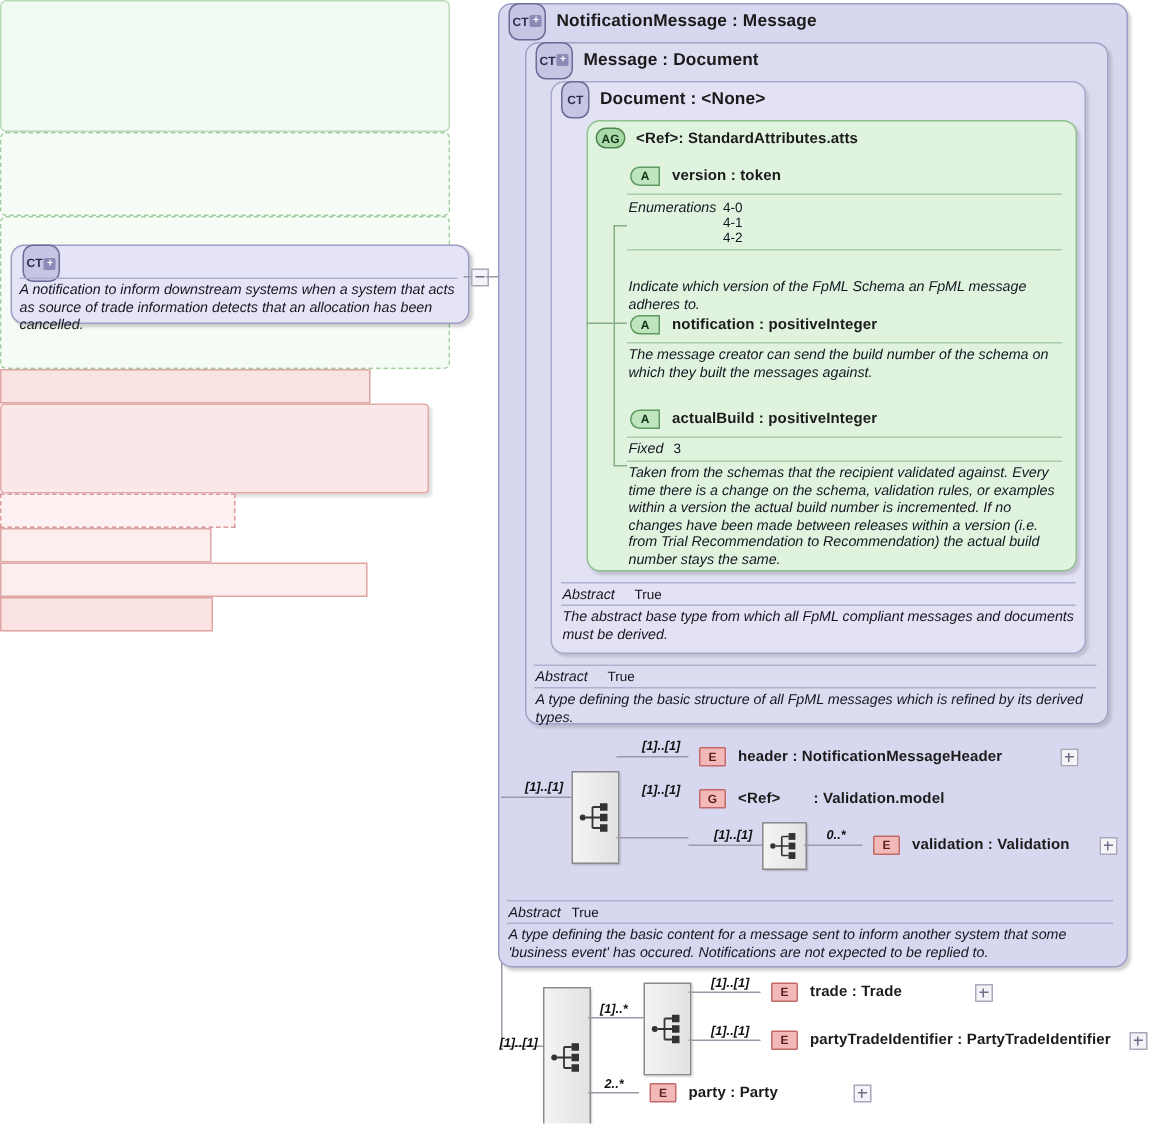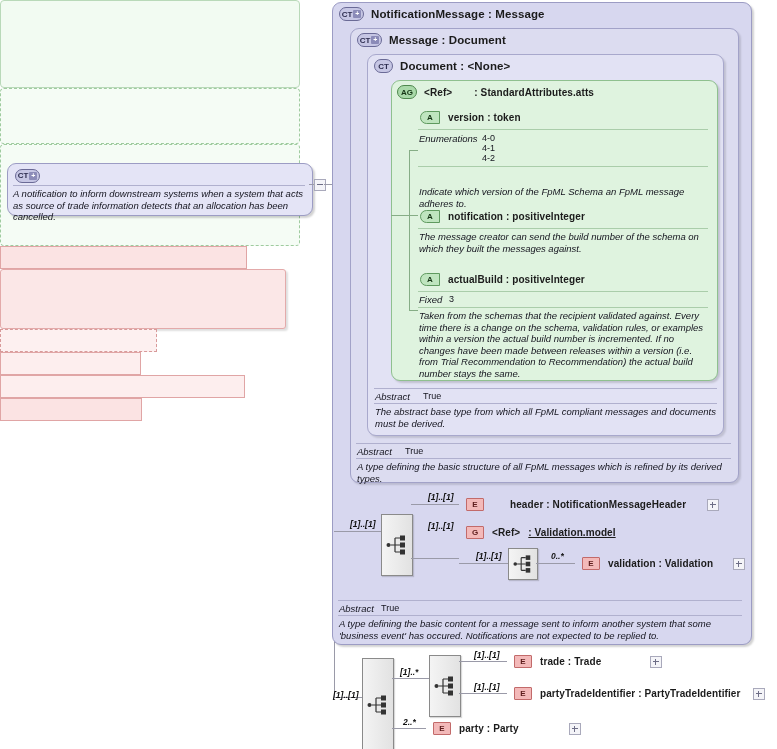--- a/index.html
+++ b/index.html
@@ -36,21 +36,21 @@
   .title-row{position:absolute;display:flex;align-items:center;white-space:nowrap;}
   .title-text{font-size:11.5px;font-weight:bold;color:#1b1b1b;letter-spacing:.1px;}
   .title-text.sm{font-size:10px;}
 
   
   .badge{
     display:inline-flex;align-items:center;justify-content:center;
     font-size:8.5px;font-weight:bold;color:#2b2b3d;
     box-sizing:border-box;flex:none;
   }
-  .badge-ct{width:25px;height:14px;border-radius:7px;background:#c6c6e4;border:1px solid #6a6a96;color:#2b2b4d;font-size:8px;}
+  .badge-ct{width:25px;height:25px;border-radius:7px;background:#c6c6e4;border:1px solid #6a6a96;color:#2b2b4d;font-size:8px;}
   .badge-ct .plus{display:inline-block;width:8px;height:8px;margin-left:1px;background:#8b8bb8;border-radius:1px;color:#fff;font-size:7px;line-height:8px;text-align:center;}
   .badge-ag{width:20px;height:14px;border-radius:7px;background:#a9d9a9;border:1px solid #4e874e;color:#163516;font-size:8px;}
   .badge-a{width:20px;height:13px;border-radius:7px 0 0 7px;background:#bfe5bf;border:1px solid #5f9a5f;color:#163516;font-size:8px;}
   .badge-e{width:18px;height:13px;background:#f3b9b9;border:1px solid #c26a6a;color:#5d1d1d;font-size:8px;border-radius:1px;}
   .badge-g{width:18px;height:13px;background:#f3b9b9;border:1px solid #c26a6a;color:#5d1d1d;font-size:8px;border-radius:1px;}
 
   
   .hr{position:absolute;height:1px;background:#b9b9c9;}
   .hr.green{background:#aacdaa;}
   .hr.purple{background:#b0b0ce;}
@@ -109,21 +109,21 @@
 <div class="ct-inner2 rbox" style="left:367px;top:54px;width:357px;height:382px;box-shadow:2px 2px 2px rgba(0,0,0,.13);"></div>
 <div class="title-row" style="left:374px;top:58px;height:16px;">
   <span class="badge badge-ct" style="width:19px;">CT</span>
   <span class="title-text" style="margin-left:7px;">Document : &lt;None&gt;</span>
 </div>
 
 <div class="ag-box rbox" style="left:391px;top:80px;width:327px;height:301px;"></div>
 <div class="title-row" style="left:397px;top:84px;height:16px;">
   <span class="badge badge-ag">AG</span>
   <span class="title-text sm" style="margin-left:7px;">&lt;Ref&gt;</span>
-  <span class="title-text sm" style="margin-left:22px;">: StandardAttributes.atts</span>
+  <span class="title-text sm" style="">: StandardAttributes.atts</span>
 </div>
 
 <div class="ln-h g" style="left:391px;top:215px;width:18px;"></div>
 <div class="ln-v g" style="left:409px;top:150px;height:160px;"></div>
 <div class="ln-h g" style="left:409px;top:150px;width:9px;"></div>
 <div class="ln-h g" style="left:409px;top:215px;width:9px;"></div>
 <div class="ln-h g" style="left:409px;top:310px;width:9px;"></div>
 
 <div class="attr-box" style="left:414px;top:106px;width:298px;height:86px;"></div>
 <div class="title-row" style="left:420px;top:110px;height:15px;">
@@ -180,32 +180,32 @@
     <rect x="14" y="8.5" width="5" height="5" fill="#333"></rect>
     <rect x="14" y="15.5" width="5" height="5" fill="#333"></rect>
   </svg>
 </div>
 
 <div class="ln-h" style="left:411px;top:504px;width:48px;"></div>
 <div class="card" style="left:428px;top:492px;">[1]..[1]</div>
 <div class="el-box" style="left:459px;top:494px;width:245px;height:21px;"></div>
 <div class="title-row" style="left:466px;top:497px;height:15px;">
   <span class="badge badge-e">E</span>
-  <span class="title-text sm" style="margin-left:26px;">header     : NotificationMessageHeader</span>
+  <span class="title-text sm" style="margin-left:8px;">header     : NotificationMessageHeader</span>
 </div>
 <div class="plusbox" style="left:707px;top:499px;"></div>
 
 <div class="ln-h" style="left:411px;top:558px;width:48px;"></div>
 <div class="card" style="left:428px;top:521px;">[1]..[1]</div>
 
 <div class="g-box" style="left:459px;top:521px;width:284px;height:58px;border-radius:3px;"></div>
 <div class="title-row" style="left:466px;top:525px;height:15px;">
   <span class="badge badge-g">G</span>
   <span class="title-text sm" style="margin-left:8px;">&lt;Ref&gt;</span>
-  <span class="title-text sm" style="margin-left:8px;text-decoration:underline;">: Validation.model</span>
+  <span class="title-text sm" style="margin-left:22px;">: Validation.model</span>
 </div>
 
 <div class="ln-h" style="left:459px;top:563px;width:49px;"></div>
 <div class="card" style="left:476px;top:551px;">[1]..[1]</div>
 <div class="seq" style="left:508px;top:548px;width:28px;height:30px;">
   <svg width="20" height="20" viewBox="0 0 22 22">
     <circle cx="2.5" cy="11" r="2" fill="#333"></circle>
     <path d="M4.5 11 H9 M9 4 V18 M9 4 H14 M9 11 H14 M9 18 H14" stroke="#333" stroke-width="1.2" fill="none"></path>
     <rect x="14" y="1.5" width="5" height="5" fill="#333"></rect>
     <rect x="14" y="8.5" width="5" height="5" fill="#333"></rect>

